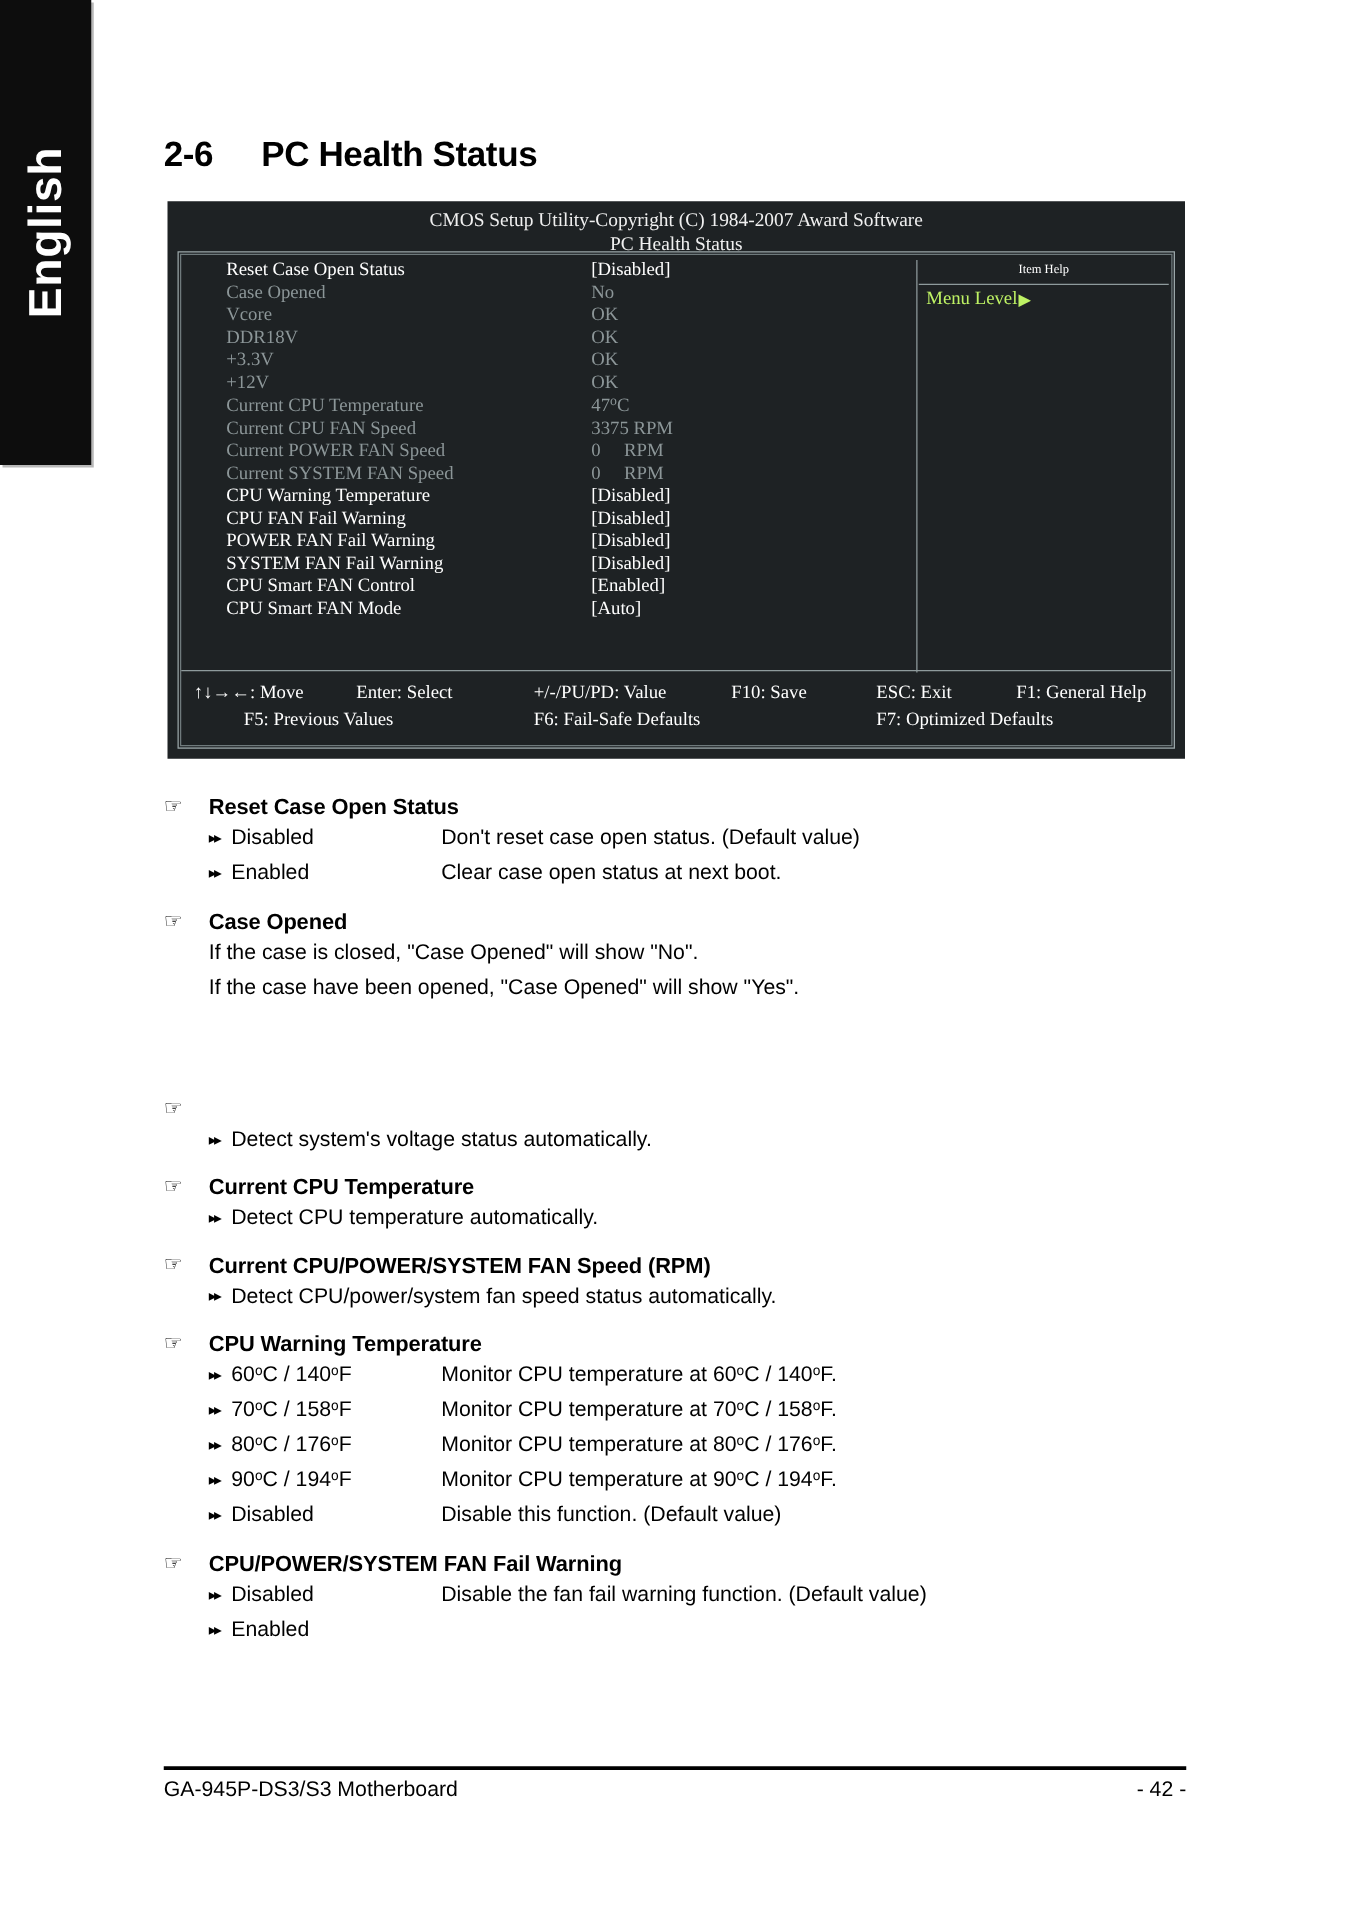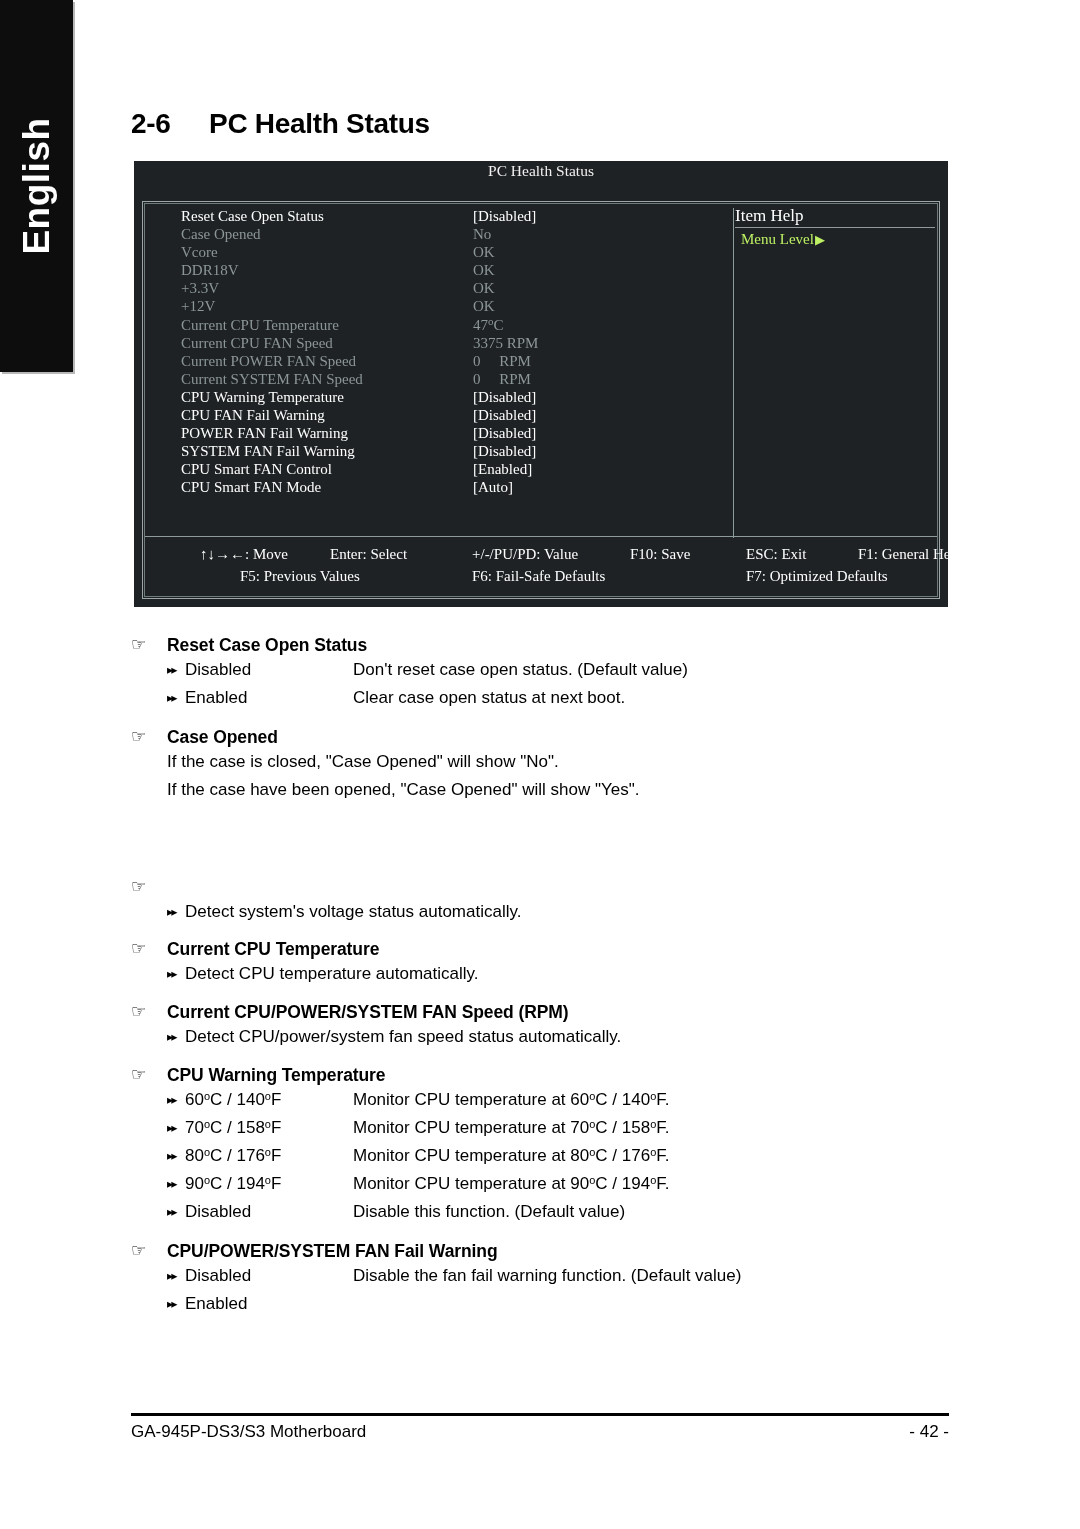--- a/index.html
+++ b/index.html
@@ -125,21 +125,22 @@
     bottom: 4px;
     width: 1px;
     background: #8e9a9c;
   }
   .bios-right {
     flex: 1;
     position: relative;
     padding-top: 3px;
   }
   .item-help-title {
-    font-size: 17px;
+    text-align: center;
+    font-size: 10px;
     line-height: 18px;
     color: #ffffff;
     border-bottom: 1px solid #8e9a9c;
     padding-bottom: 2px;
     margin: 0 2px;
   }
   .menu-level {
     font-size: 15px;
     line-height: 18px;
     padding: 2px 0 0 8px;
@@ -172,21 +173,21 @@
     bottom: 2px;
     height: 60px;
     border-top: 1px solid #8e9a9c;
     box-sizing: border-box;
     padding-top: 6px;
     color: #ffffff;
     font-size: 15px;
     line-height: 22px;
   }
   .foot-line { position: relative; height: 22px; }
-  .foot-cell { position: absolute; white-space: pre; margin-left: 45px; }
+  .foot-cell { position: absolute; white-space: pre; }
 
   
   .sec {
     position: absolute;
     left: 0;
     width: 820px;
   }
   .sec-head {
     display: flex;
     align-items: flex-start;
@@ -266,20 +267,21 @@
 </div>
 
 <div class="page">
 
   <div class="chapter-head">
     <span class="chapter-num">2-6</span>
     <span class="chapter-title">PC Health Status</span>
   </div>
 
   <div class="bios">
+    <div class="bios-title">CMOS Setup Utility-Copyright (C) 1984-2007 Award Software</div>
     <div class="bios-subtitle">PC Health Status</div>
 
     <div class="bios-frame">
       <div class="bios-main">
         <div class="bios-left" id="bios-rows">
             <div class="bios-row act"><span class="k">Reset Case Open Status</span><span class="v">[Disabled]</span></div>
             <div class="bios-row dim"><span class="k">Case Opened</span><span class="v">No</span></div>
             <div class="bios-row dim"><span class="k">Vcore</span><span class="v">OK</span></div>
             <div class="bios-row dim"><span class="k">DDR18V</span><span class="v">OK</span></div>
             <div class="bios-row dim"><span class="k">+3.3V</span><span class="v">OK</span></div>

